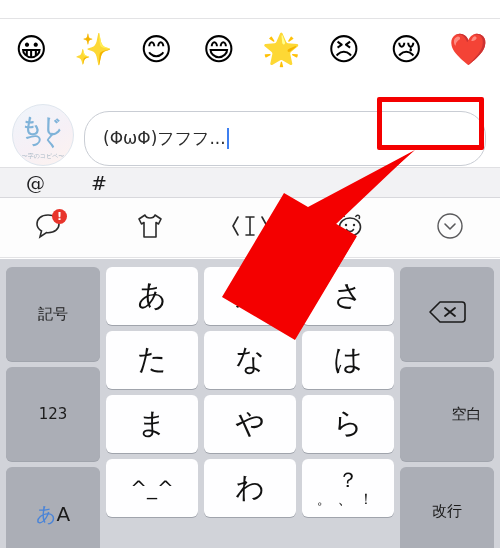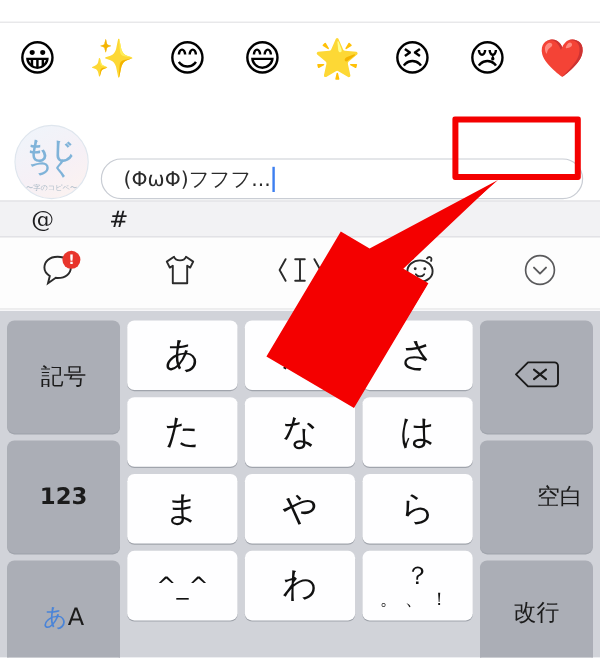--- a/index.html
+++ b/index.html
@@ -55,21 +55,21 @@
     font-family: "DejaVu Sans", sans-serif;
   }
   .avatar-l3 {
     position: absolute; left: 0; right: 0; bottom: 4px;
     text-align: center; font-size: 6px; color: #a8b8c6;
     font-family: "DejaVu Sans", sans-serif;
   }
   .input-wrap {
     position: relative;
     flex: 1 1 auto;
-    height: 34px; margin: 0 14px 0 10px;
+    height: 55px; margin: 0 14px 0 10px;
     border: 1px solid #c9cdd4;
     border-radius: 25px;
     background: #fff;
     display: flex; align-items: center;
   }
   .input-text {
     margin-left: 18px;
     font-size: 17px; color: #2b2b2b;
     font-family: "DejaVu Sans", sans-serif;
     white-space: nowrap;
@@ -146,21 +146,21 @@
     border-radius: 6px;
     display: flex; align-items: center; justify-content: center;
     font-family: "DejaVu Sans", sans-serif;
     box-shadow: 0 1px 0 rgba(120,125,135,0.55);
     cursor: pointer;
     user-select: none;
   }
   .key.white { background: #fefeff; color: #111; }
   .key.grey  { background: #abaeb6; color: #1b1b1b; }
   .key.kana  { font-size: 29px; }
-  .key.label { font-size: 19px; }
+  .key.label { font-size: 15px; }
   .key.sub   { font-size: 20px; }
   .col-side  { flex: 0 0 94px; }
   .col-main  { flex: 1 1 0; }
   .punct {
     display: flex; flex-direction: column;
     align-items: center; justify-content: center; line-height: 1;
   }
   .punct .q { font-size: 21px; margin-bottom: 1px; }
   .punct .r { font-size: 15px; letter-spacing: 6px; }
   .enter-stack { flex: 0 0 94px; display: flex; flex-direction: column; }
@@ -274,21 +274,21 @@
   </div>
 
   <div class="keyboard">
 
     <div style="display:flex;">
 
       <div style="display:flex; flex-direction:column; width:100px;">
         <div class="key grey label col-side" style="height:64px;">
             <span>記号</span>
           </div>
-        <div class="key grey label col-side" style="height:64px;font-weight:bold;">
+        <div class="key grey label col-side" style="height:64px;">
             <span>123</span>
           </div>
         <div class="key grey aA col-side" style="height:64px;">
             <span><span class="blue">あ</span>A</span>
           </div>
 
       </div>
 
       <div style="display:flex; flex-direction:column; flex:1 1 auto;">
         <div style="display:flex; height:64px;">

